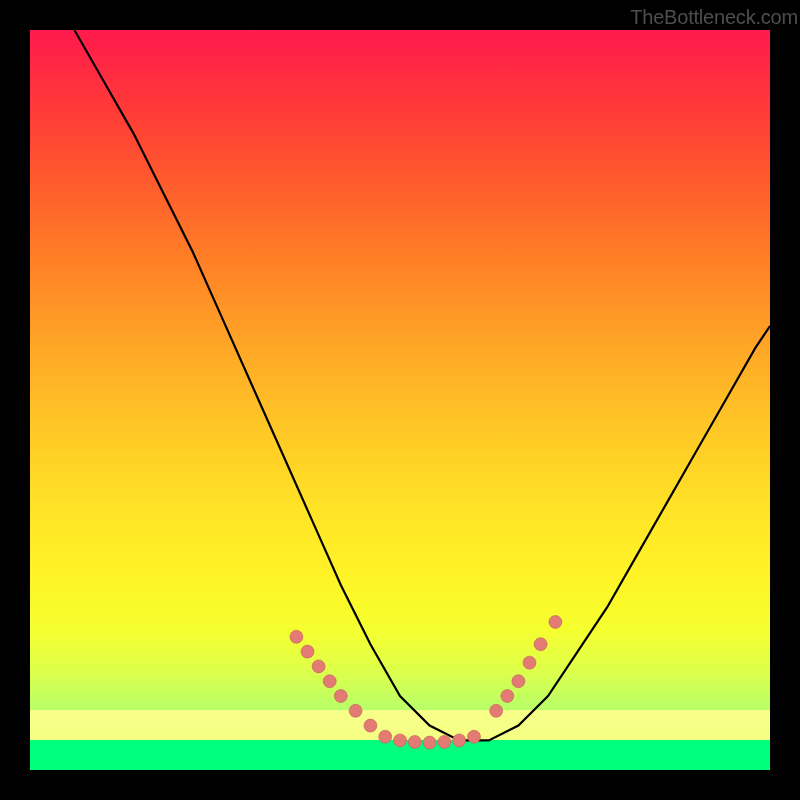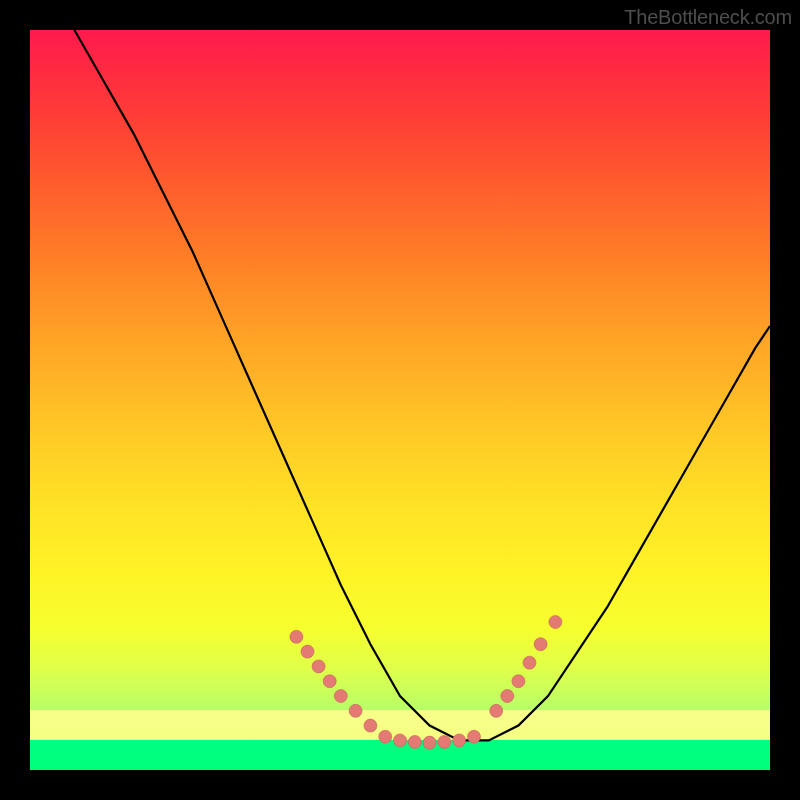--- a/index.html
+++ b/index.html
@@ -58,21 +58,21 @@
     background: linear-gradient(180deg, #00ff81 0%, #00ff7a 100%);
   }
   .curve-svg {
     position: absolute;
     left: 0; top: 0;
     width: 740px; height: 740px;
   }
   .watermark {
     position: absolute;
     top: 6px;
-    right: 8px;
+    right: 2px;
     color: #4e4e4e;
     font-size: 20px;
     font-weight: 500;
     letter-spacing: -0.2px;
   }
   .dot {
     fill: #e47a74;
     stroke: #c25f59;
     stroke-width: 0.6;
   }

